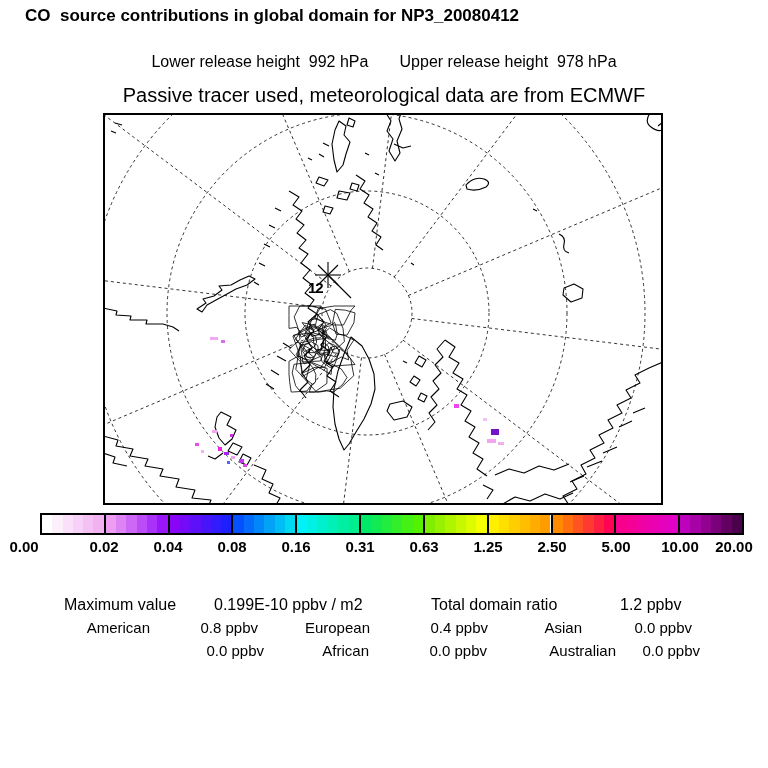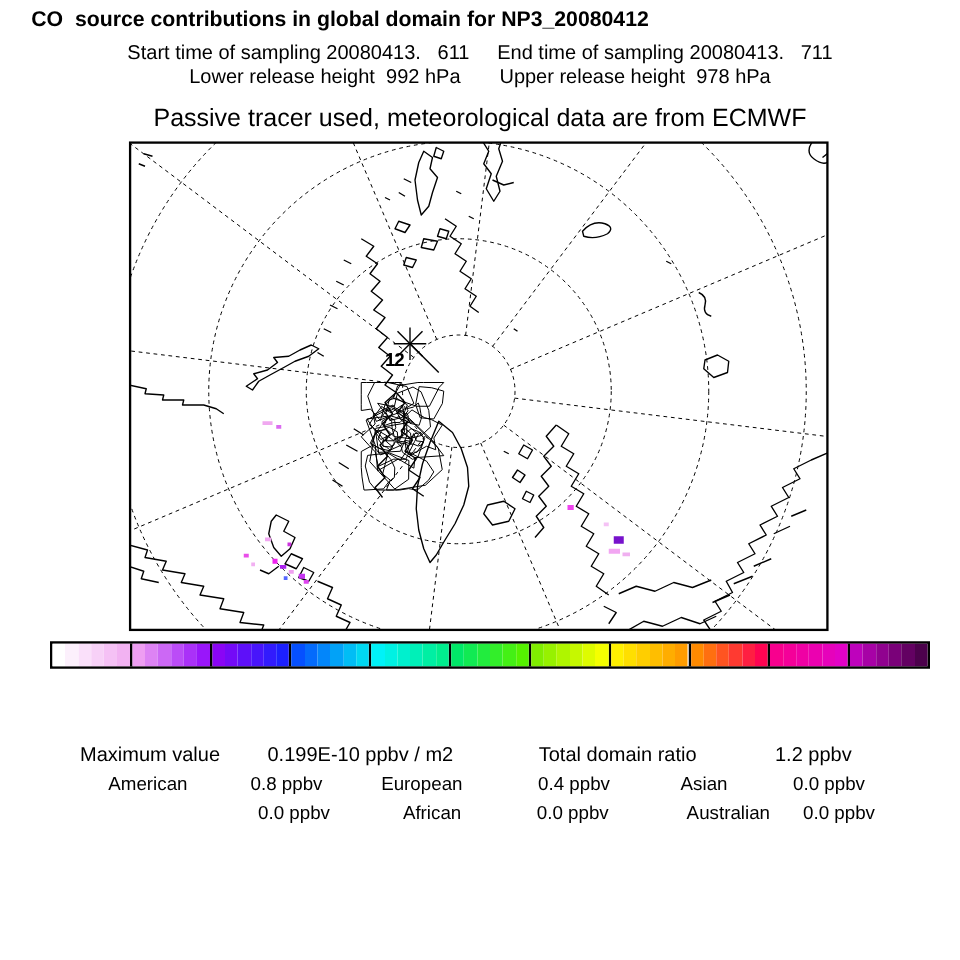--- a/index.html
+++ b/index.html
@@ -21,21 +21,20 @@
   #cb-unit{top:562px;font-size:16px;}
   .s-line1{top:596px;font-size:16px;}
   .s-cell{position:absolute;font-size:15px;text-align:right;white-space:pre;}
 </style>
 </head>
 <body>
 
 <div class="page">
 
   <div id="title" class="abs">CO  source contributions in global domain for NP3_20080412</div>
-  <div id="hline2" class="abs center">Start time of sampling 20080413.   611     End time of sampling 20080413.   711</div>
   <div id="hline3" class="abs center">Lower release height  992 hPa       Upper release height  978 hPa</div>
   <div id="hline4" class="abs center">Passive tracer used, meteorological data are from ECMWF</div>
 
   <svg id="map" width="560" height="392" viewBox="0 0 560 392">
       <defs>
         <clipPath id="mapclip">
           <rect x="1" y="1" width="558" height="390"></rect>
         </clipPath>
       </defs>
       <g clip-path="url(#mapclip)" fill="none" stroke="#000" stroke-width="0.8" stroke-dasharray="3,3">
@@ -240,20 +239,34 @@
       </div>
       <div class="cb-seg">
         <div class="cb-cell" style="background: rgb(190, 2, 188);"></div>
         <div class="cb-cell" style="background: rgb(167, 2, 166);"></div>
         <div class="cb-cell" style="background: rgb(144, 2, 143);"></div>
         <div class="cb-cell" style="background: rgb(122, 1, 121);"></div>
         <div class="cb-cell" style="background: rgb(99, 1, 98);"></div>
         <div class="cb-cell" style="background: rgb(76, 1, 76);"></div>
       </div>
     </div>
+  <div id="cb-ticks">
+      <span class="cb-tick" style="left: 24px;">0.00</span>
+      <span class="cb-tick" style="left: 104px;">0.02</span>
+      <span class="cb-tick" style="left: 168px;">0.04</span>
+      <span class="cb-tick" style="left: 232px;">0.08</span>
+      <span class="cb-tick" style="left: 296px;">0.16</span>
+      <span class="cb-tick" style="left: 360px;">0.31</span>
+      <span class="cb-tick" style="left: 424px;">0.63</span>
+      <span class="cb-tick" style="left: 488px;">1.25</span>
+      <span class="cb-tick" style="left: 552px;">2.50</span>
+      <span class="cb-tick" style="left: 616px;">5.00</span>
+      <span class="cb-tick" style="left: 680px;">10.00</span>
+      <span class="cb-tick" style="left: 734px;">20.00</span>
+    </div>
 
   <span class="abs s-line1" style="left:64px">Maximum value</span>
   <span class="abs s-line1" style="left:214px">0.199E-10 ppbv / m2</span>
   <span class="abs s-line1" style="left:431px">Total domain ratio</span>
   <span class="abs s-line1" style="left:620px">1.2 ppbv</span>
 
   <span class="s-cell" style="left:20px;top:619px;width:130px">American</span>
   <span class="s-cell" style="left:148px;top:619px;width:110px">0.8 ppbv</span>
   <span class="s-cell" style="left:260px;top:619px;width:110px">European</span>
   <span class="s-cell" style="left:378px;top:619px;width:110px">0.4 ppbv</span>

